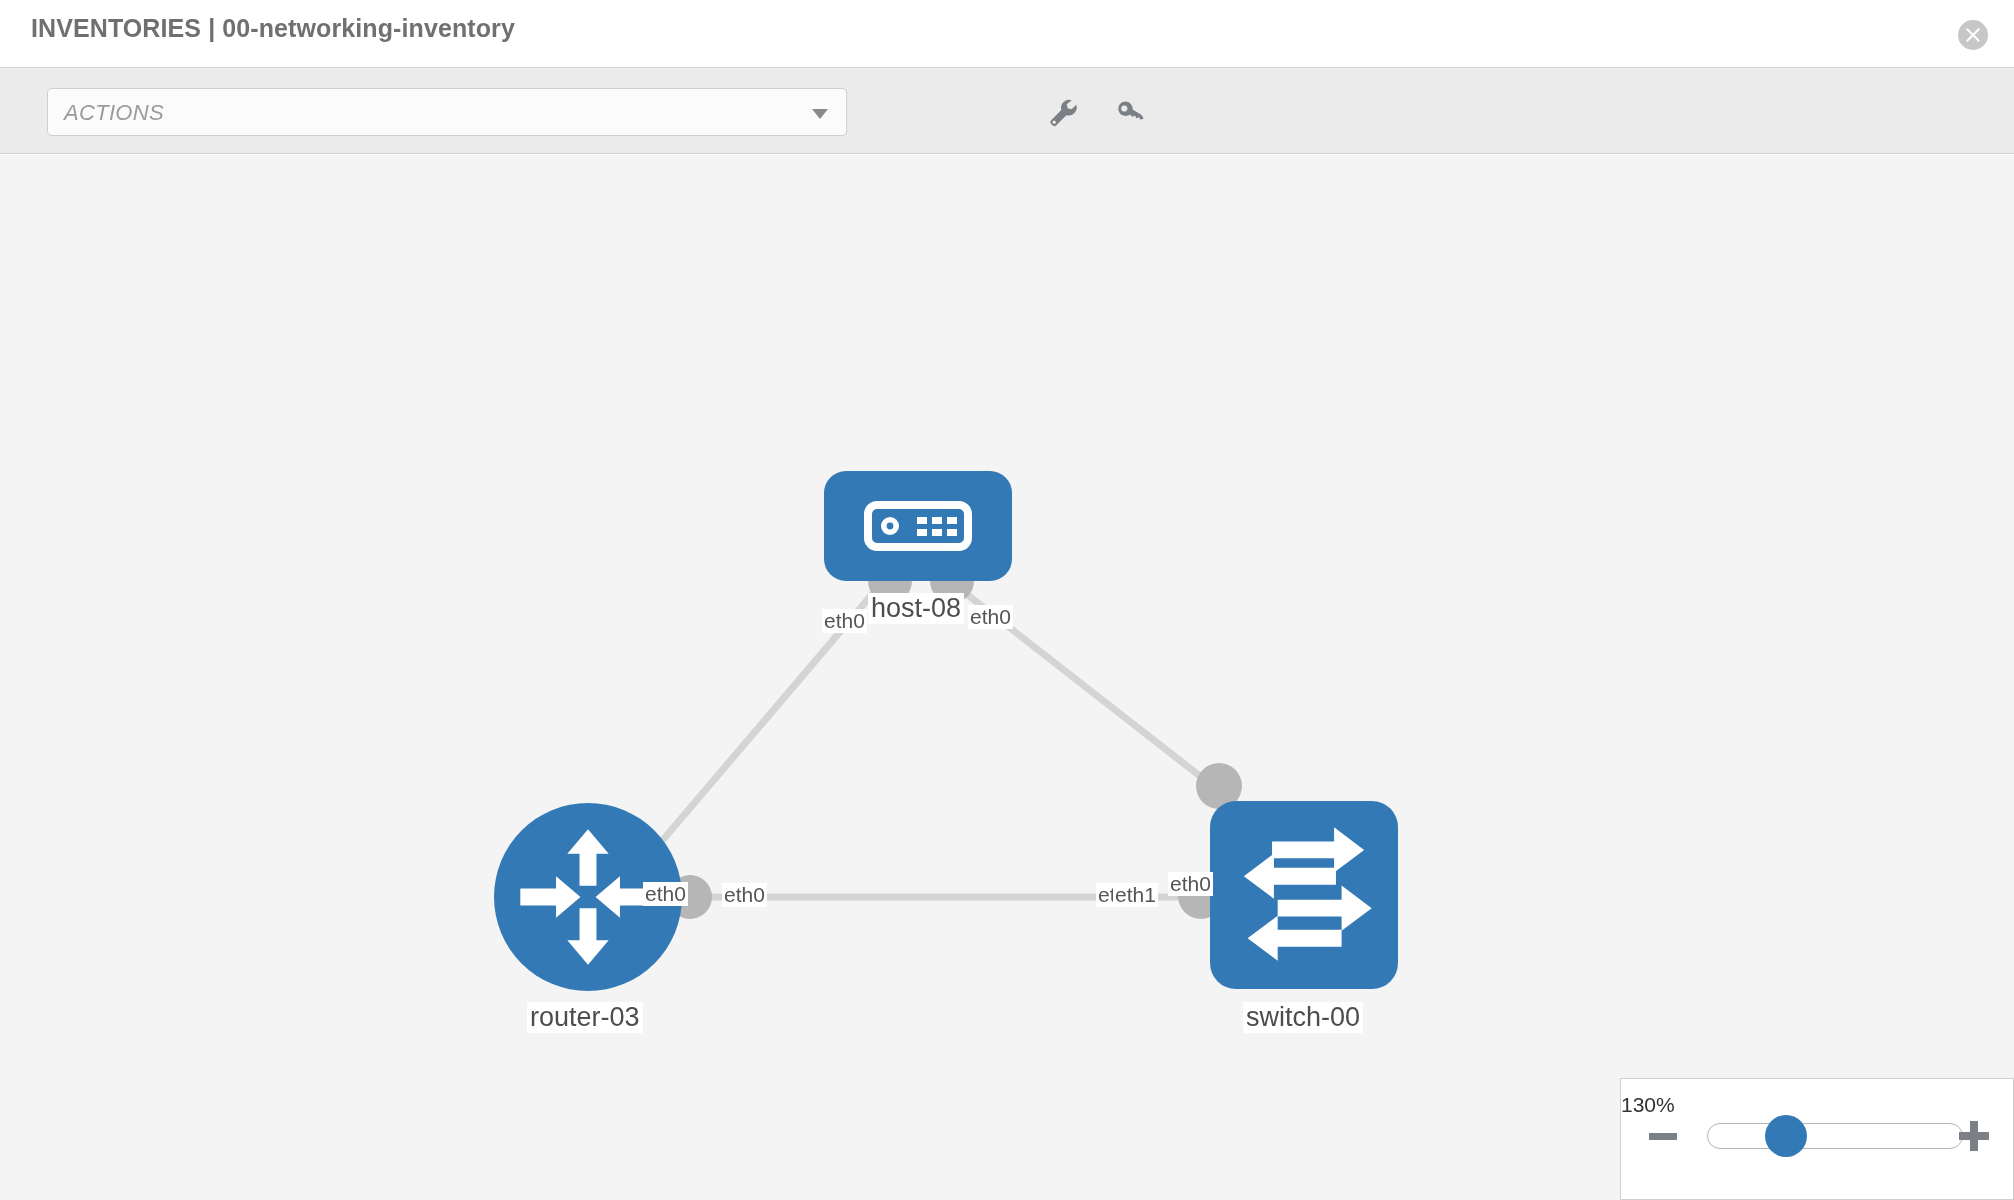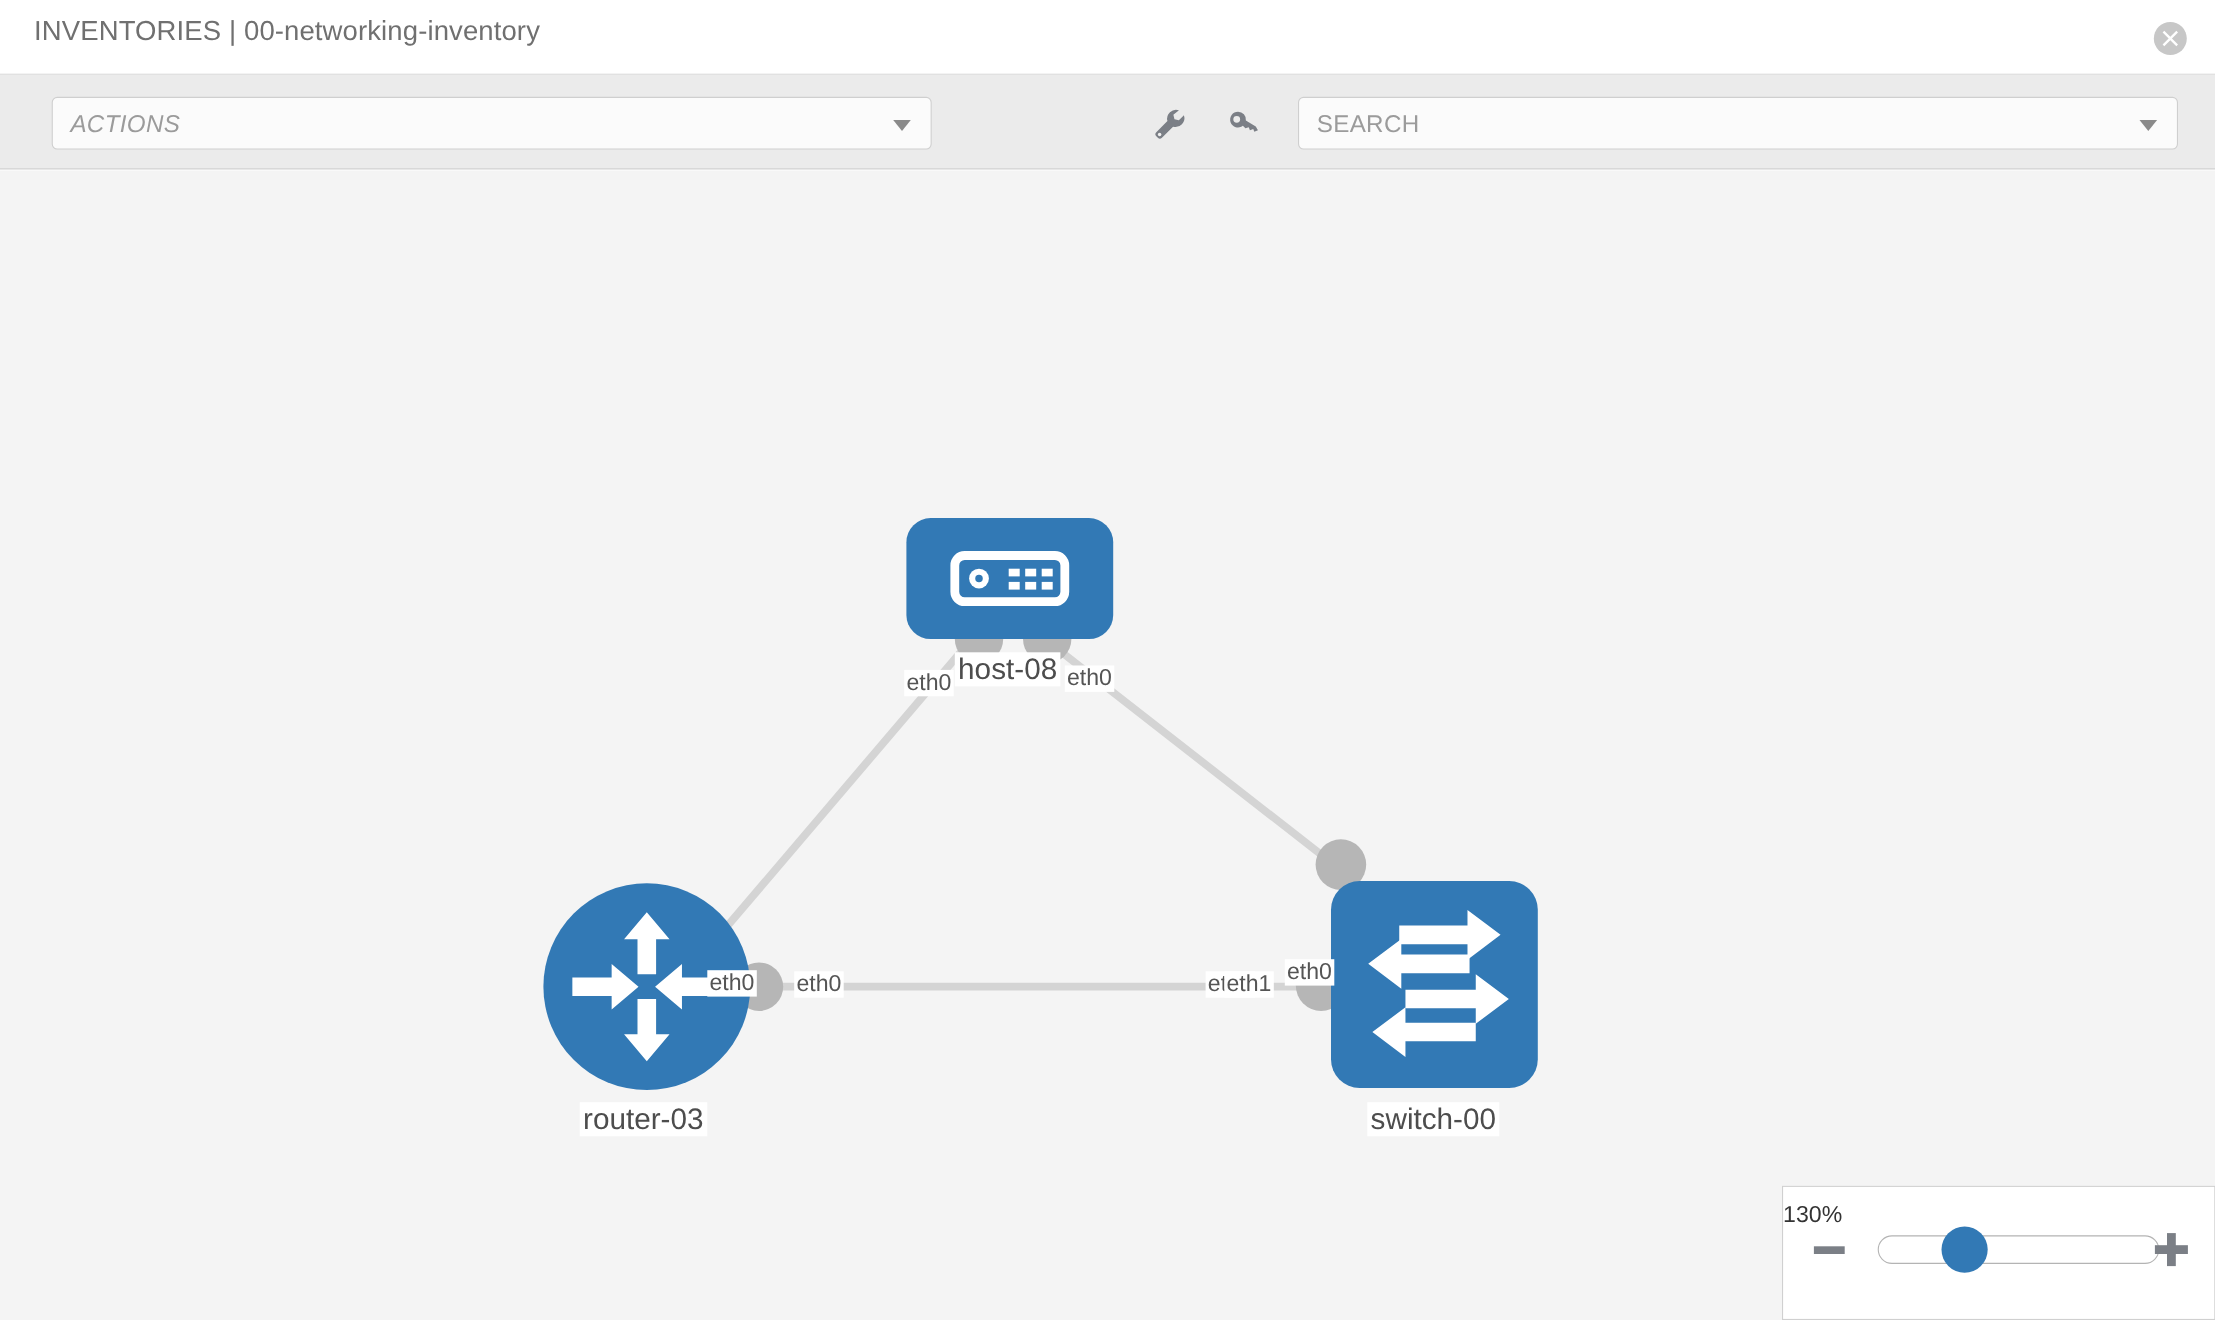--- a/index.html
+++ b/index.html
@@ -24,21 +24,21 @@
     position: absolute;
     left: 0; top: 0;
     width: 2014px; height: 68px;
     background: #ffffff;
     border-bottom: 1px solid #d7d7d7;
   }
   .page-title {
     position: absolute;
     left: 31px; top: 14px;
     font-size: 25px;
-    font-weight: normal;
+    font-weight: bold;
     color: #707070;
     letter-spacing: 0.1px;
     white-space: nowrap;
   }
   .close-btn {
     position: absolute;
     right: 26px; top: 20px;
     width: 30px; height: 30px;
     border-radius: 50%;
     background: #c7c7c7;
@@ -235,24 +235,20 @@
         <circle cx="8.2" cy="26.2" r="1.6" fill="#f0f0f0"></circle>
       </svg>
     </div>
 
     <div class="tool-icon key">
       <svg width="34" height="34" viewBox="0 0 34 34" aria-hidden="true">
         <path d="M12.5 5.5 a7.2 7.2 0 1 0 4.4 12.9 l2.3 2.3 l3.0 -1.0 l1.1 2.6 l3.0 -1.1 l1.0 2.6 l3.3 -1.3 l-2.0 -3.4 l-9.0 -5.6 A7.2 7.2 0 0 0 12.5 5.5 Z M11.3 9.4 a3.1 3.1 0 1 1 0 6.2 a3.1 3.1 0 0 1 0 -6.2 Z" fill="#7b7f86"></path>
       </svg>
     </div>
 
-    <div class="search-box">
-      <span class="search-label">SEARCH</span>
-      <span class="caret"></span>
-    </div>
   </div>
 
   <div class="canvas">
 
     <svg id="topology-svg" width="2014" height="1045">
       <g stroke="#d4d4d4" stroke-width="7" fill="none" stroke-linecap="round">
 
         <line x1="880" y1="430" x2="650" y2="700"></line>
 
         <line x1="955" y1="430" x2="1237" y2="650"></line>

